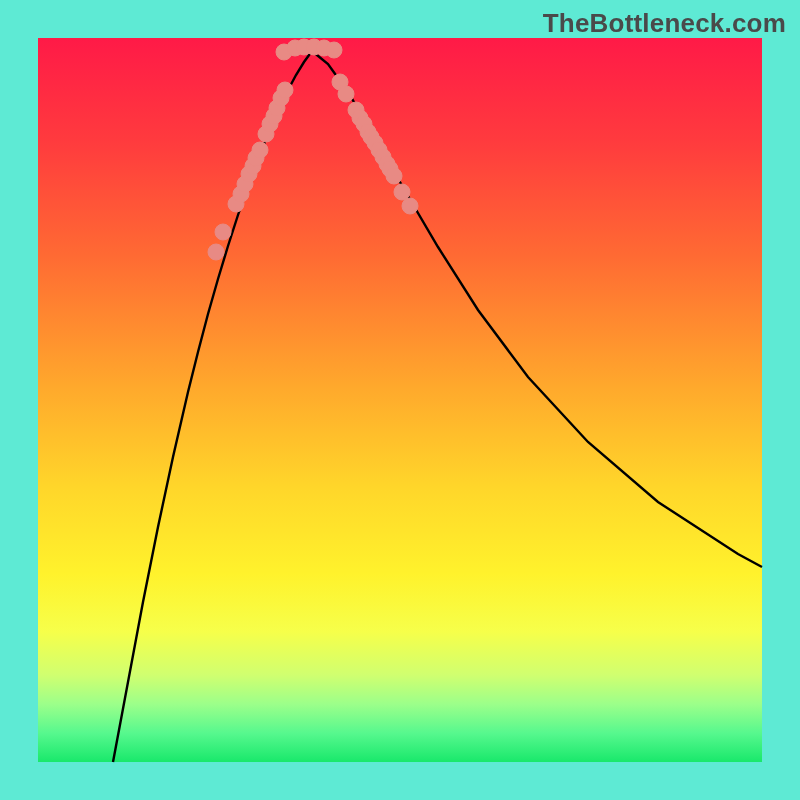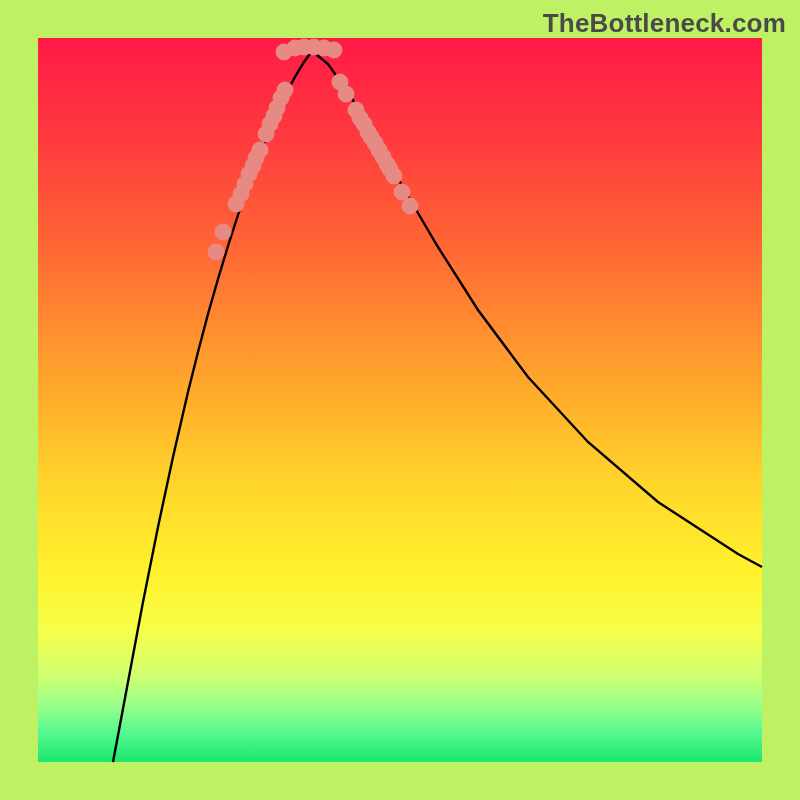--- a/index.html
+++ b/index.html
@@ -9,21 +9,21 @@
     height: 800px;
     background: #000;
     overflow: hidden;
   }
   .frame {
     position: absolute;
     top: 0;
     left: 0;
     width: 800px;
     height: 800px;
-    background: #bef264;
+    background: #5eead4;
   }
   .plot-area {
     position: absolute;
     left: 38px;
     top: 38px;
     width: 724px;
     height: 724px;
     background: linear-gradient(to bottom,
       #ff1a47 0%,
       #ff3a3e 14%,

